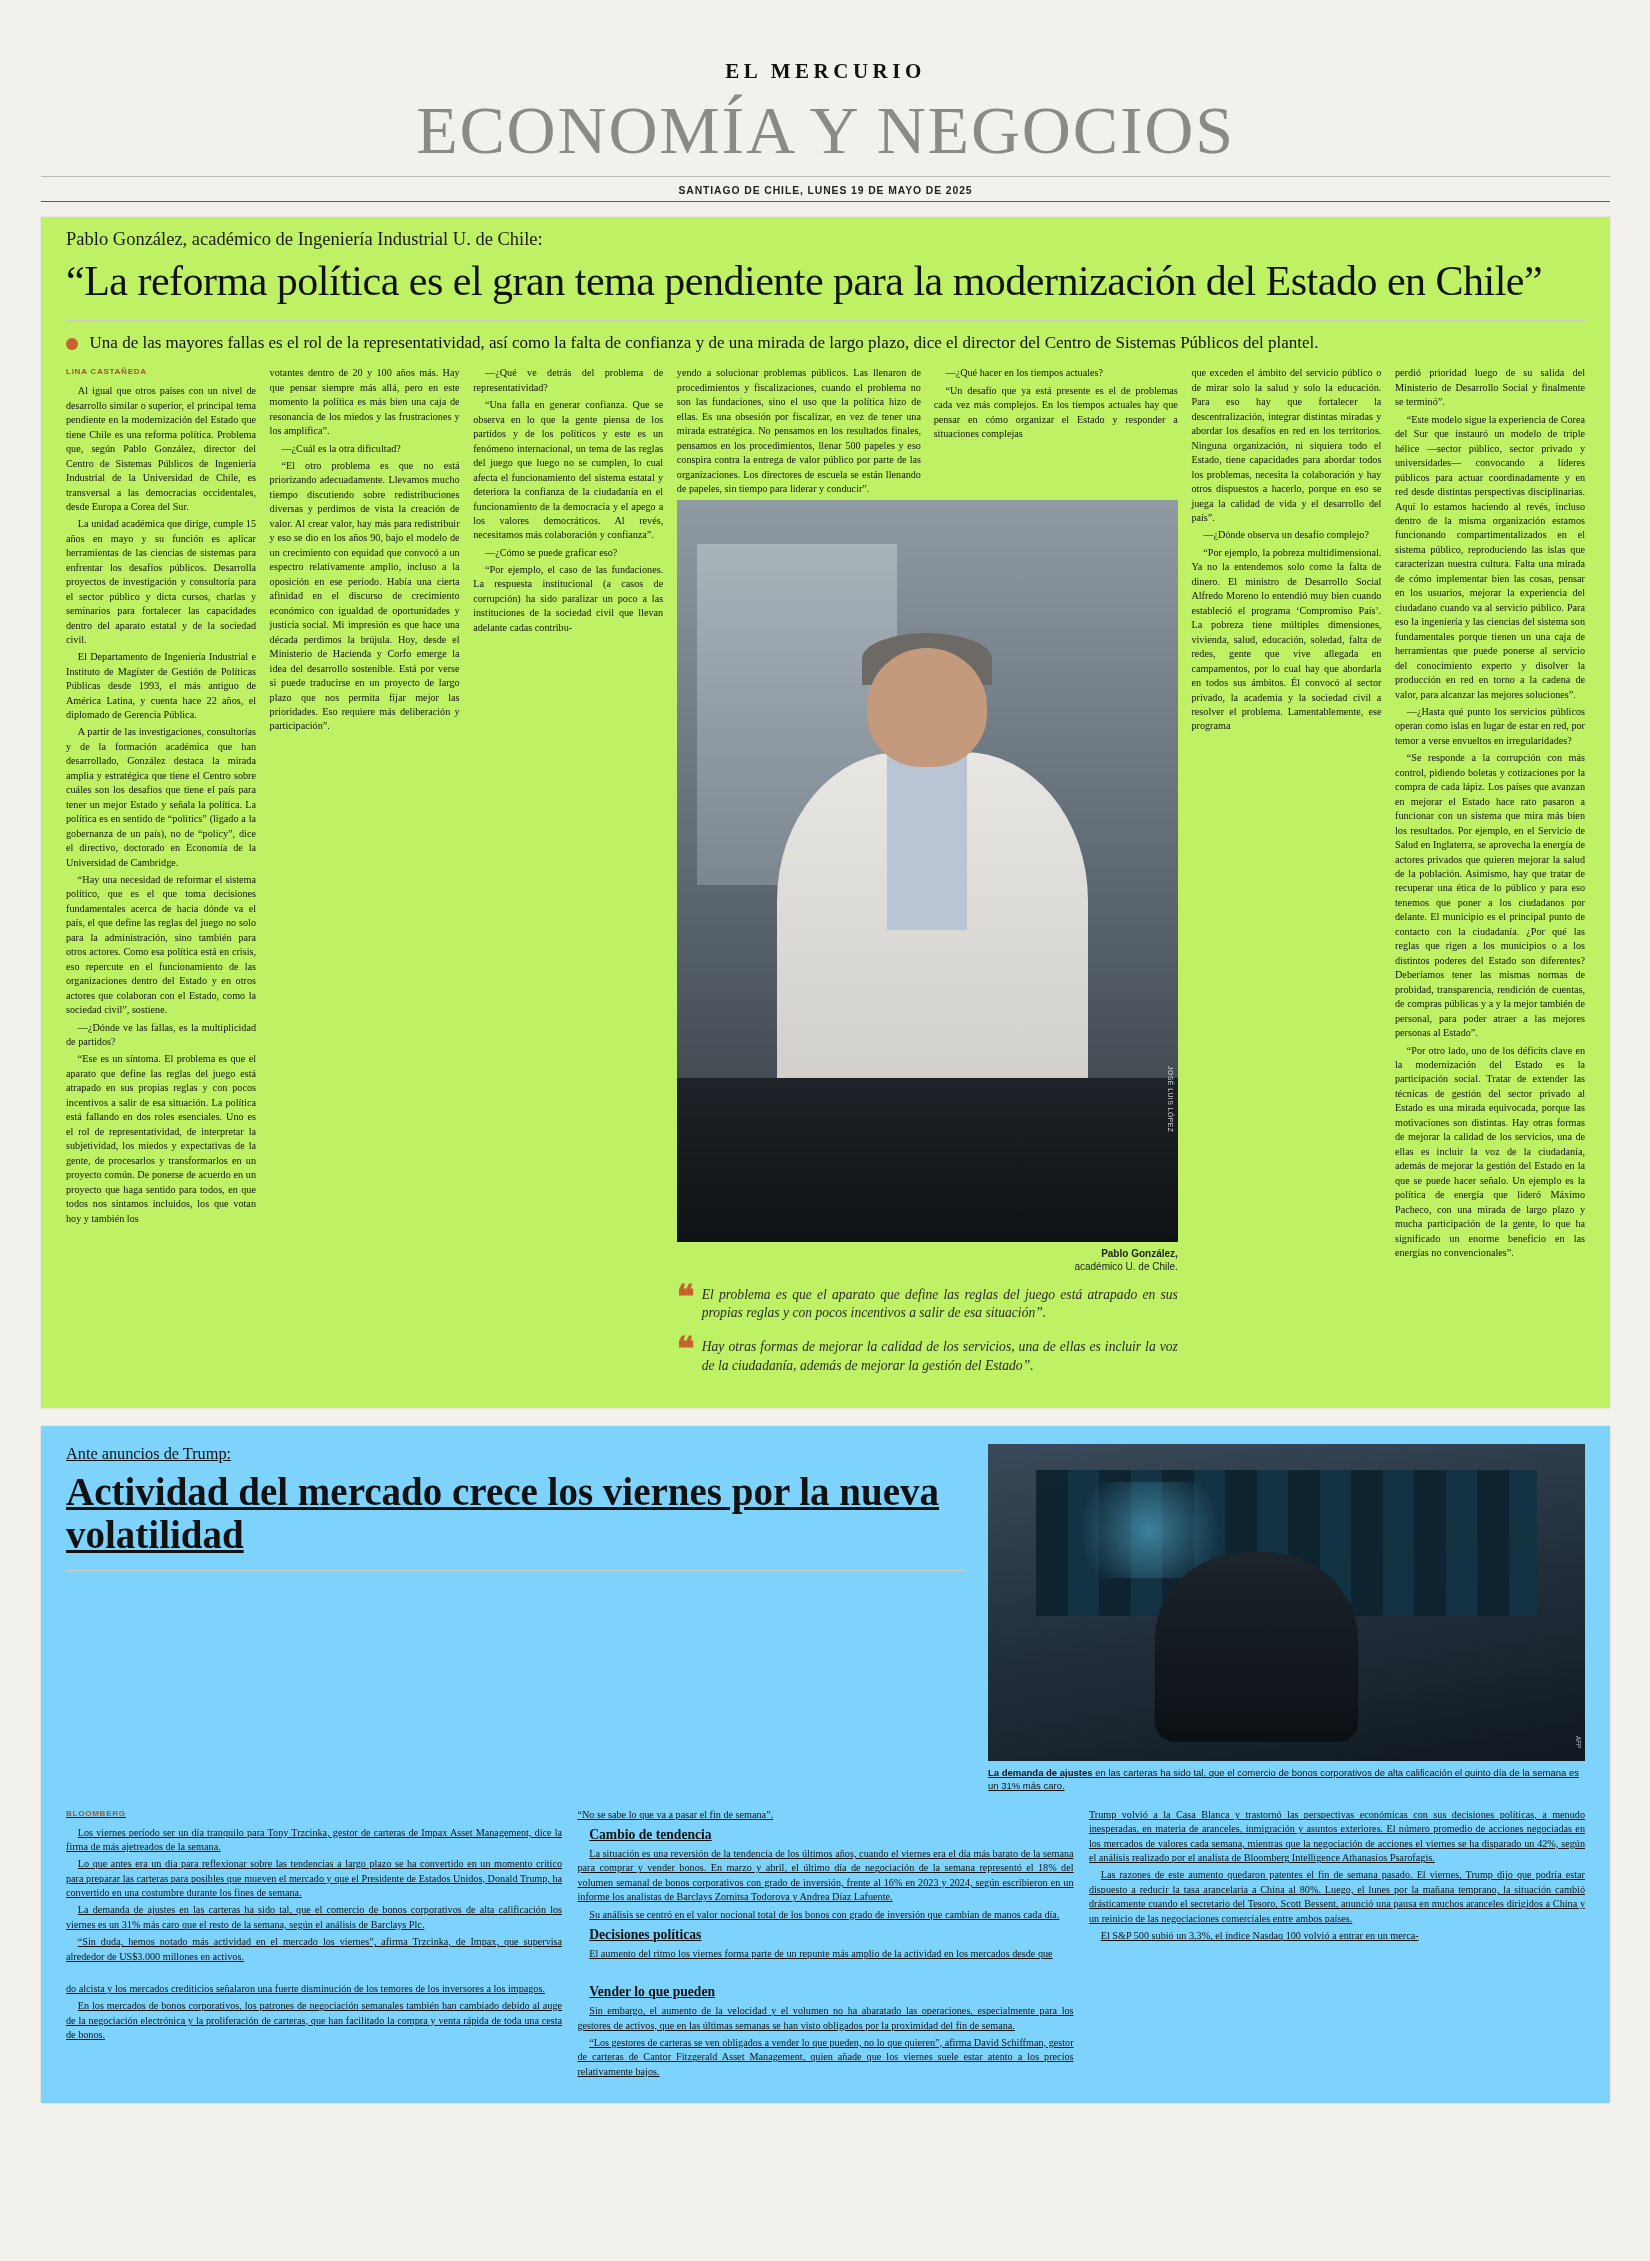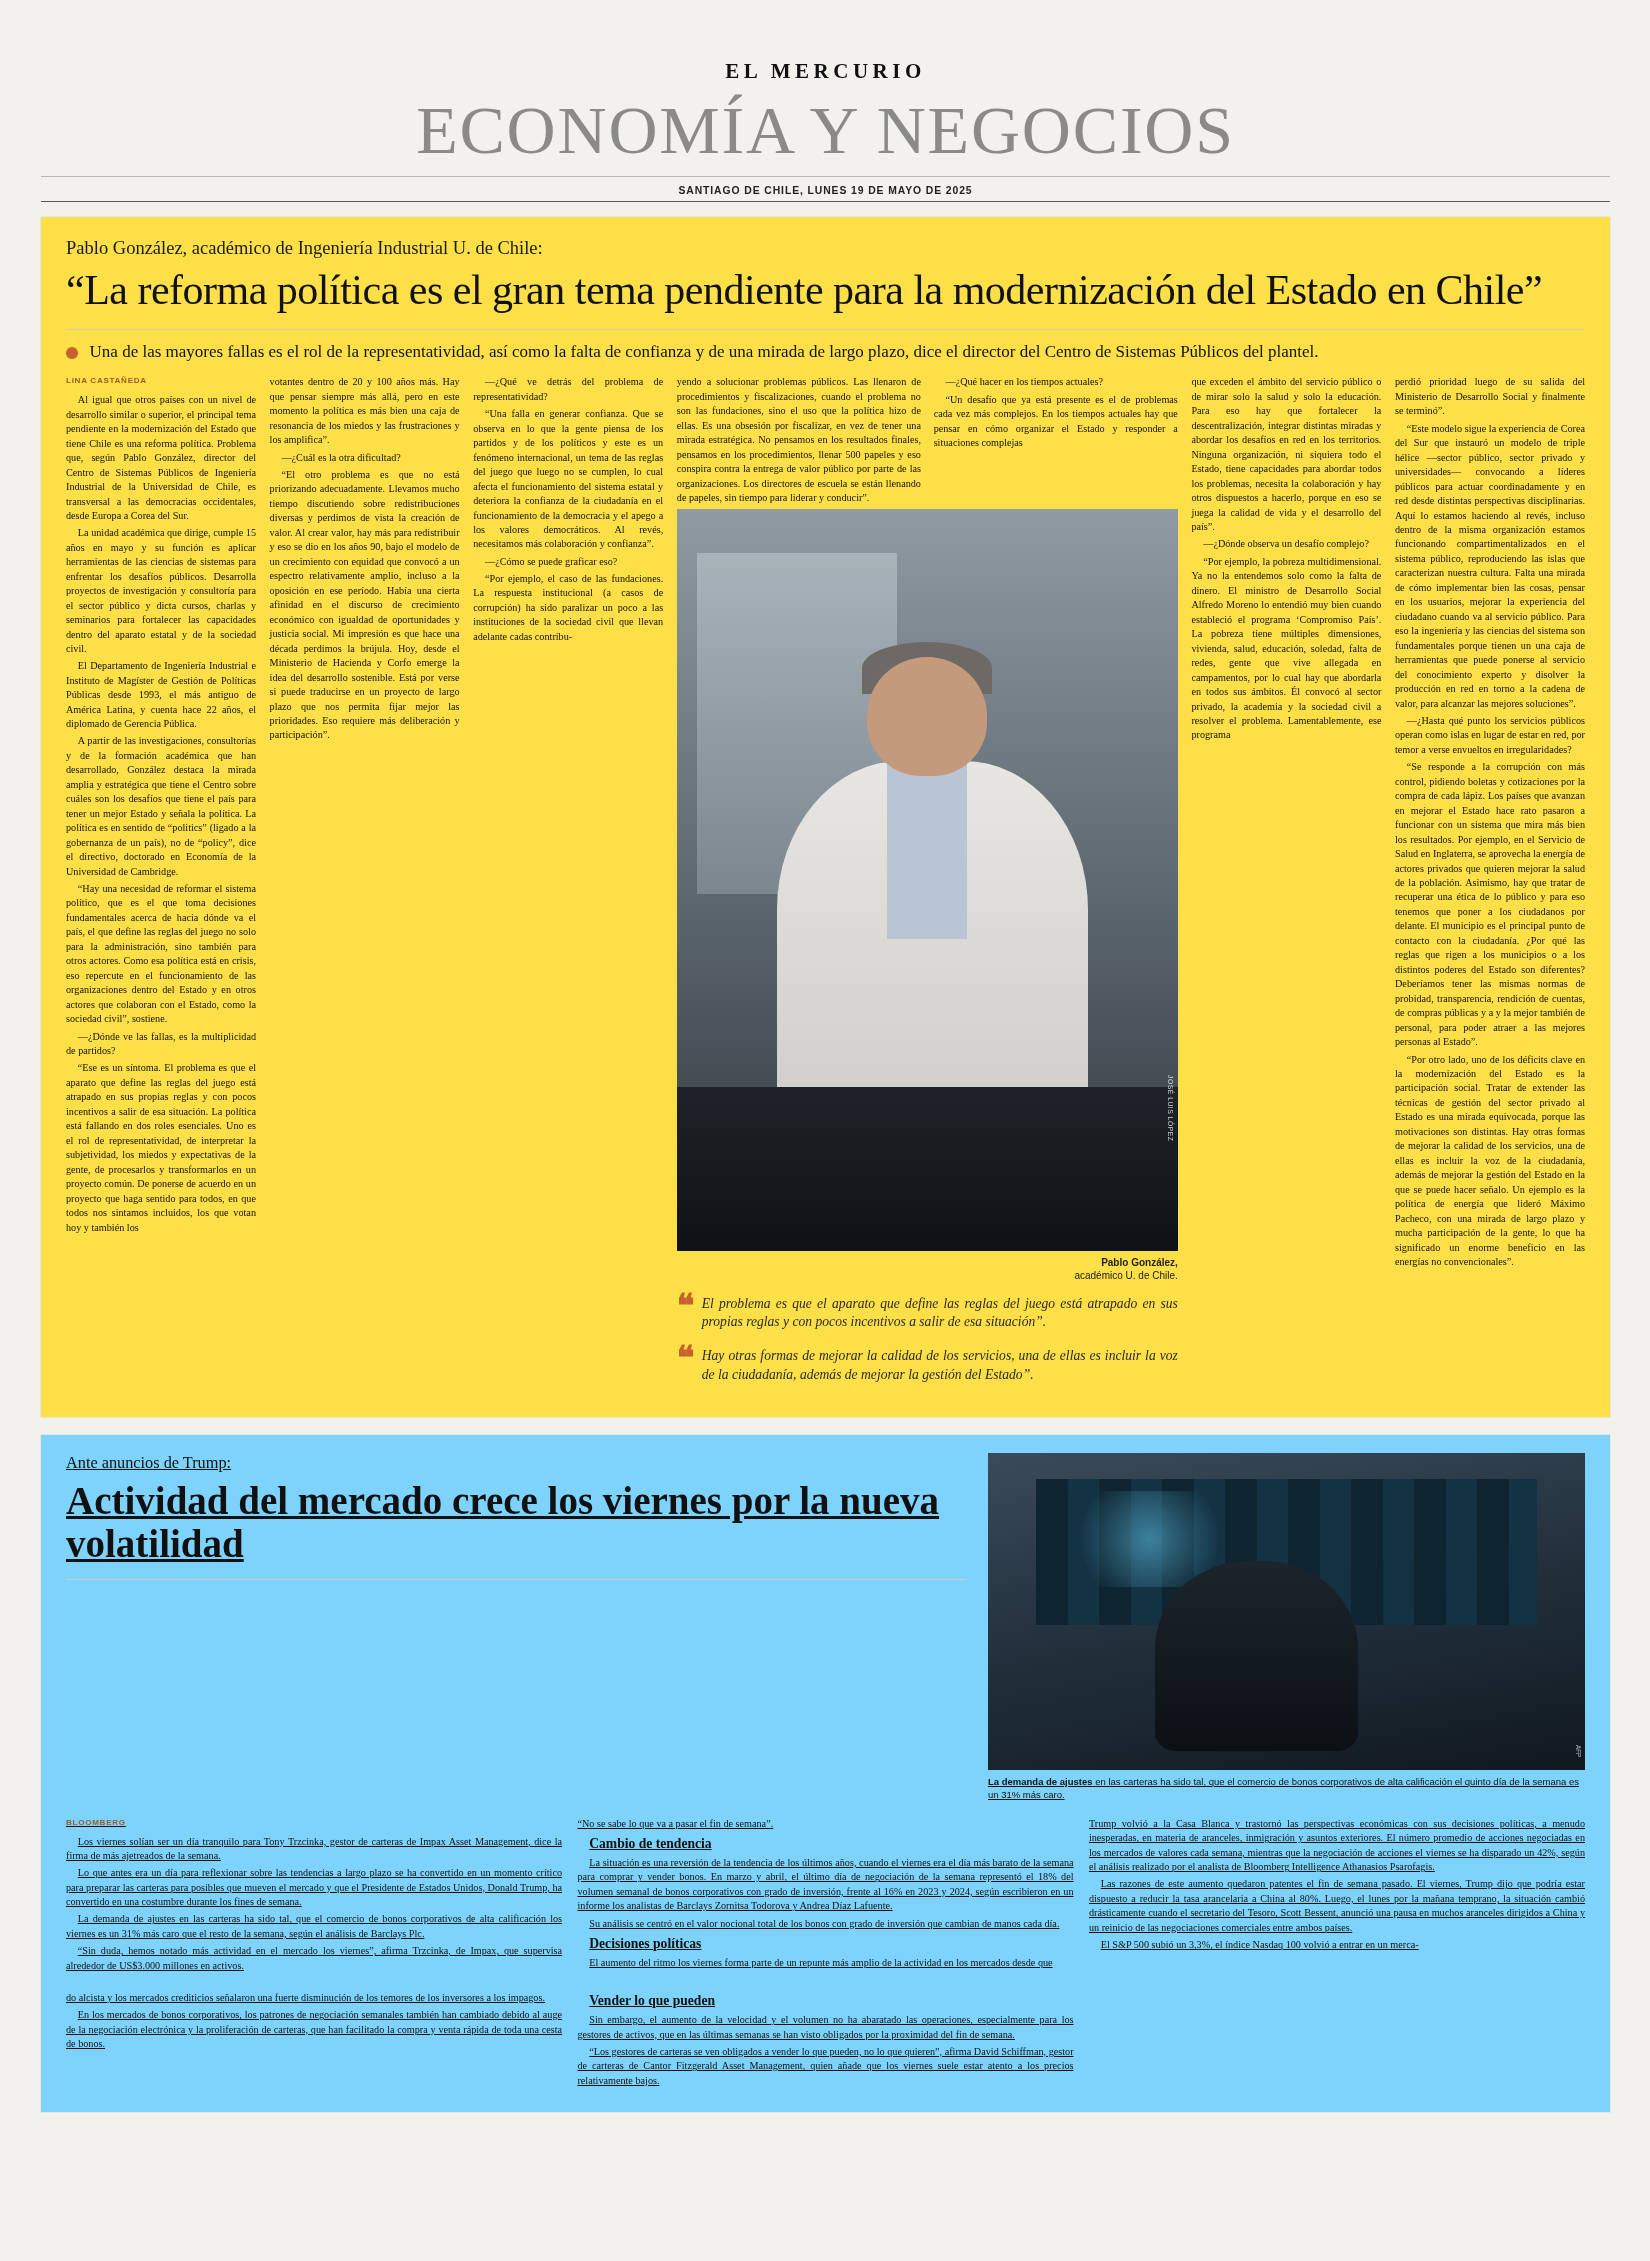--- a/index.html
+++ b/index.html
@@ -40,23 +40,23 @@
     font-size: 10.4px;
     letter-spacing: 0.9px;
     font-weight: bold;
     color: #222;
   }
   .rule-thin { border-top: 0.9px solid #b9b7b2; margin-top: 11.8px; }
   .rule-double { border-top: 1.4px solid #5c5a57; margin-top: 5.4px; }
 
   
   .article-card {
-    background: #fde047;
+    background: #bef264;
     margin-top: 15.4px;
-    padding: 21px 25px 18px 25px;
+    padding: 12px 25px 18px 25px;
     box-shadow: 0 0 0 0.5px #dedcd7;
   }
   .kicker {
     font-size: 18.5px;
     color: #1a1a1a;
     margin-bottom: 9px;
   }
   .headline {
     font-size: 42px;
     line-height: 1.08;
@@ -353,21 +353,21 @@
         <div class="photo2-caption">
           <b>La demanda de ajustes</b>
           <span>en las carteras ha sido tal, que el comercio de bonos corporativos de alta calificación el quinto día de la semana es un 31% más caro.</span>
         </div>
       </div>
     </div>
 
     <div class="a2-cols">
       <div class="col">
         <div class="byline">BLOOMBERG</div>
-        <p>Los viernes solían ser un día tranquilo para Tony Trzcinka, gestor de carteras de Impax Asset Management, dice la firma de más ajetreados de la semana.</p>
+        <p>Los viernes período ser un día tranquilo para Tony Trzcinka, gestor de carteras de Impax Asset Management, dice la firma de más ajetreados de la semana.</p>
         <p>Lo que antes era un día para reflexionar sobre las tendencias a largo plazo se ha convertido en un momento crítico para preparar las carteras para posibles que mueven el mercado y que el Presidente de Estados Unidos, Donald Trump, ha convertido en una costumbre durante los fines de semana.</p>
         <p>La demanda de ajustes en las carteras ha sido tal, que el comercio de bonos corporativos de alta calificación los viernes es un 31% más caro que el resto de la semana, según el análisis de Barclays Plc.</p>
         <p>“Sin duda, hemos notado más actividad en el mercado los viernes”, afirma Trzcinka, de Impax, que supervisa alrededor de US$3.000 millones en activos.</p>
       </div>
 
       <div class="col">
         <p class="noindent">“No se sabe lo que va a pasar el fin de semana”.</p>
         <p class="subhead">Cambio de tendencia</p>
         <p>La situación es una reversión de la tendencia de los últimos años, cuando el viernes era el día más barato de la semana para comprar y vender bonos. En marzo y abril, el último día de negociación de la semana representó el 18% del volumen semanal de bonos corporativos con grado de inversión, frente al 16% en 2023 y 2024, según escribieron en un informe los analistas de Barclays Zornitsa Todorova y Andrea Díaz Lafuente.</p>
         <p>Su análisis se centró en el valor nocional total de los bonos con grado de inversión que cambian de manos cada día.</p>

